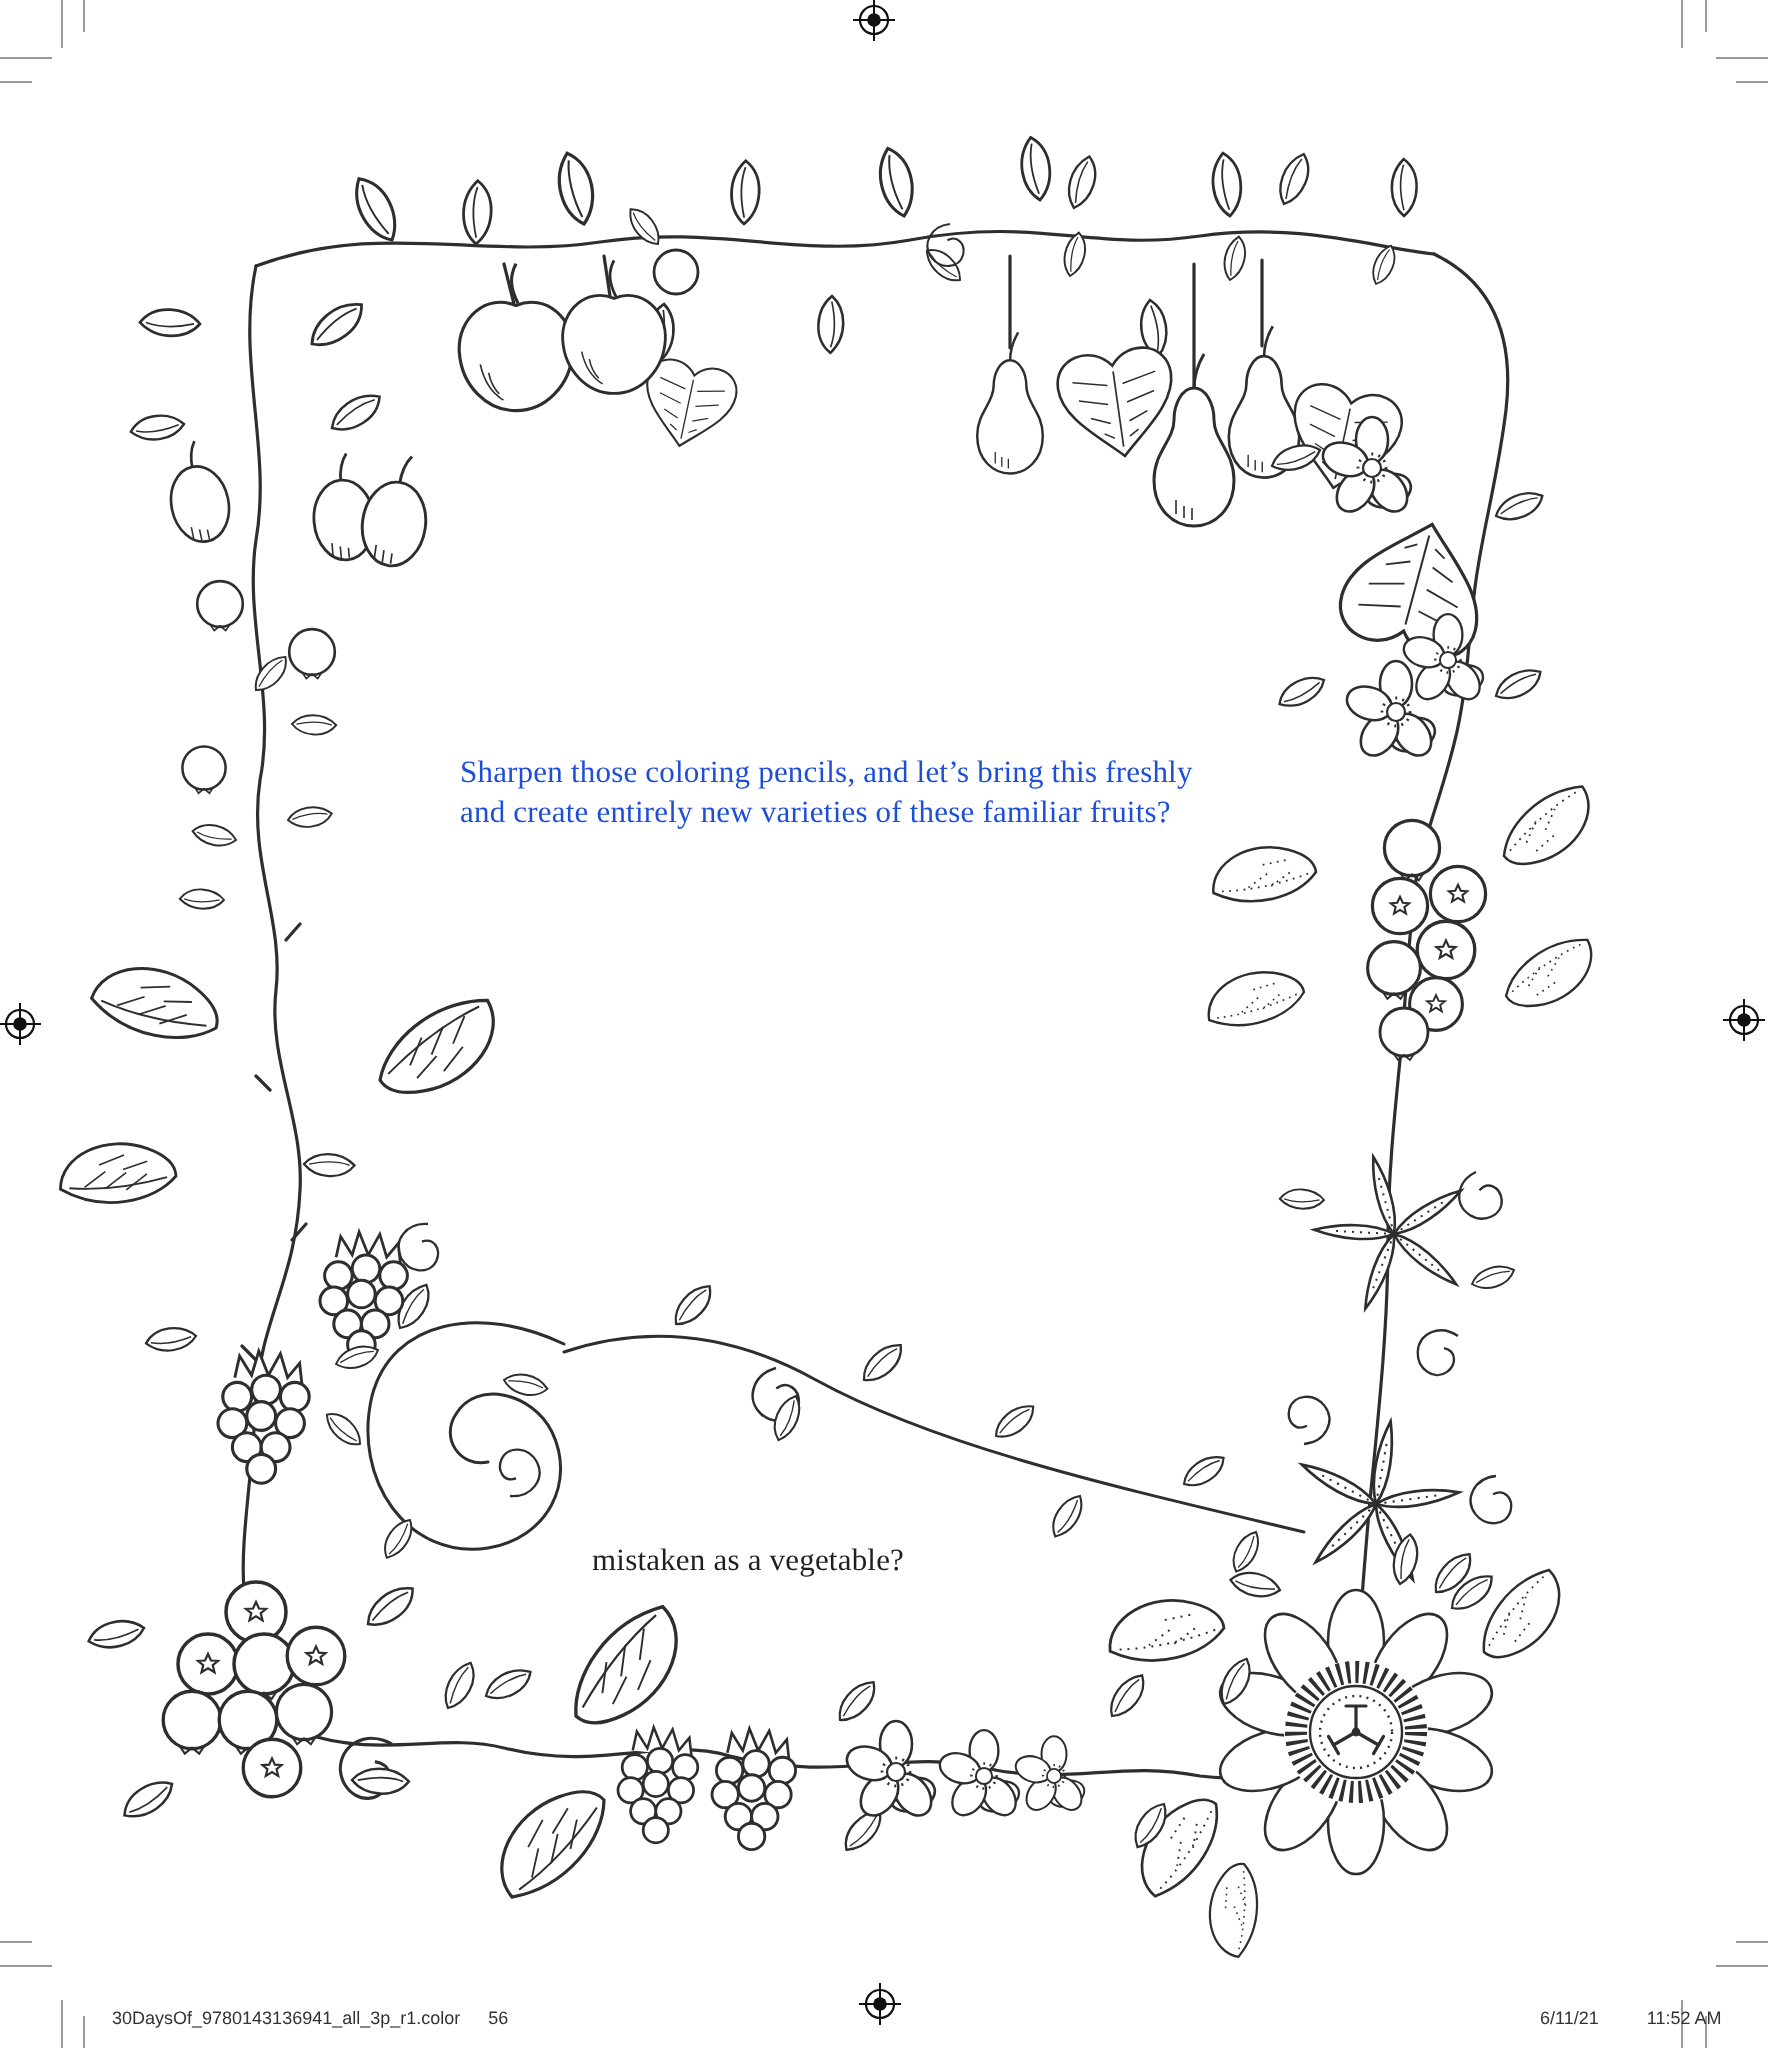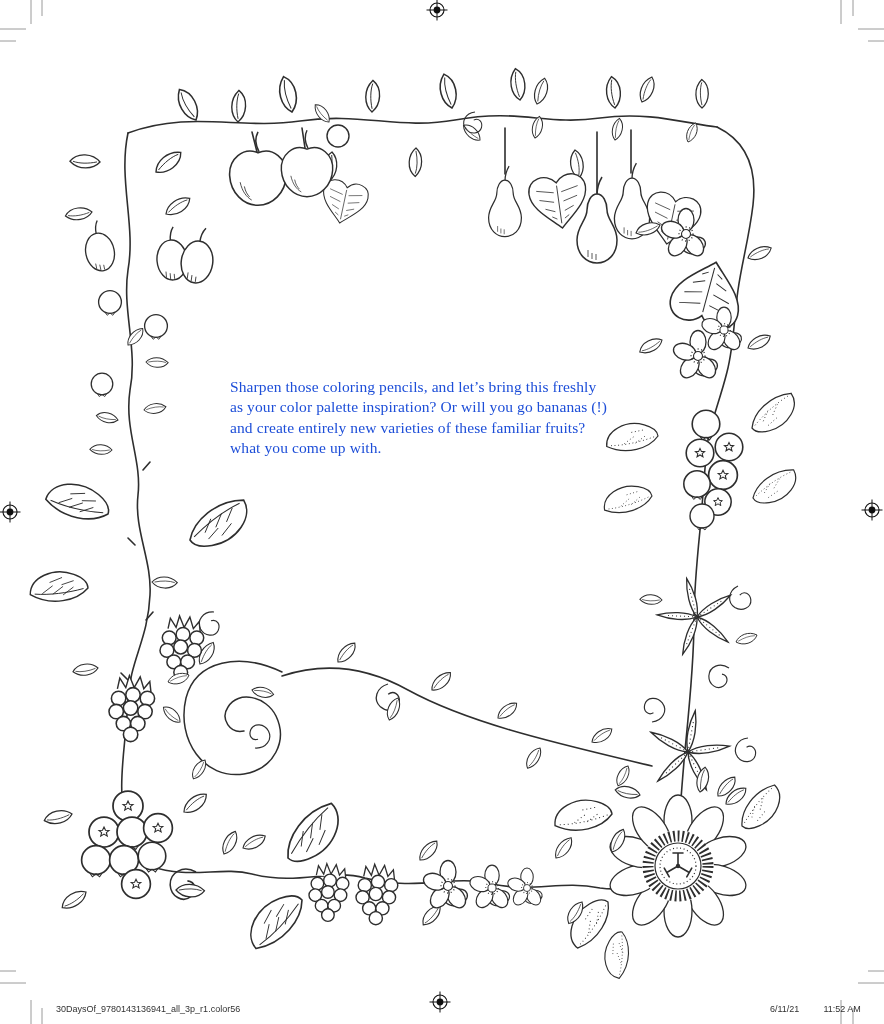--- a/index.html
+++ b/index.html
@@ -14,21 +14,21 @@
   }
   .question{
     position:absolute;left:296px;top:771px;width:260px;
     font-size:15.5px;line-height:20.3px;color:#1f1f1f;letter-spacing:0.1px;
   }
   .footer{
     position:absolute;top:1004px;font-family:"Liberation Sans", sans-serif;
     font-size:9px;color:#323232;white-space:nowrap;
   }
   .footer-left{left:56px;}
-  .footer-left .pgnum{margin-left:0;text-align:right;}
+  .footer-left .pgnum{margin-left:14px;text-align:right;}
   .footer-right{left:770px;}
   .footer-right .time{margin-left:24px;}
 </style>
 </head>
 <body>
 
 <svg class="art" viewBox="0 0 884 1024" aria-hidden="true">
   <defs>
     <g id="leaf">
       <path d="M0,0 C4,-10 18,-16 30,-10 C26,2 10,6 0,0 Z" fill="#fff" stroke="#2e2e2e" stroke-width="1.4"></path>
@@ -317,26 +317,25 @@
     <use href="#flower" transform="translate(492,888) scale(0.9)"></use>
     <use href="#flower" transform="translate(527,888) scale(0.78)"></use>
     <use href="#leaf" transform="translate(556,858) rotate(-35) scale(0.8)"></use>
     <use href="#leaf" transform="translate(582,902) rotate(140) scale(0.8)"></use>
     <use href="#leaf" transform="translate(612,852) rotate(-45) scale(0.8)"></use>
   </g>
 </svg>
 
 <div class="intro">
   <div>Sharpen those coloring pencils, and let’s bring this freshly</div>
-  <div>as your color palette inspiration? Or will you go bananas (!)</div>
   <div>and create entirely new varieties of these familiar fruits?</div>
-  <div>what you come up with.</div>
 </div>
 
 <div class="question">
+  <div>mistaken as a vegetable?</div>
 </div>
 
 <div class="footer footer-left">
   <span>30DaysOf_9780143136941_all_3p_r1.color</span><span class="pgnum">56</span>
 </div>
 
 <div class="footer footer-right">
   <span>6/11/21</span><span class="time">11:52 AM</span>
 </div>
 

